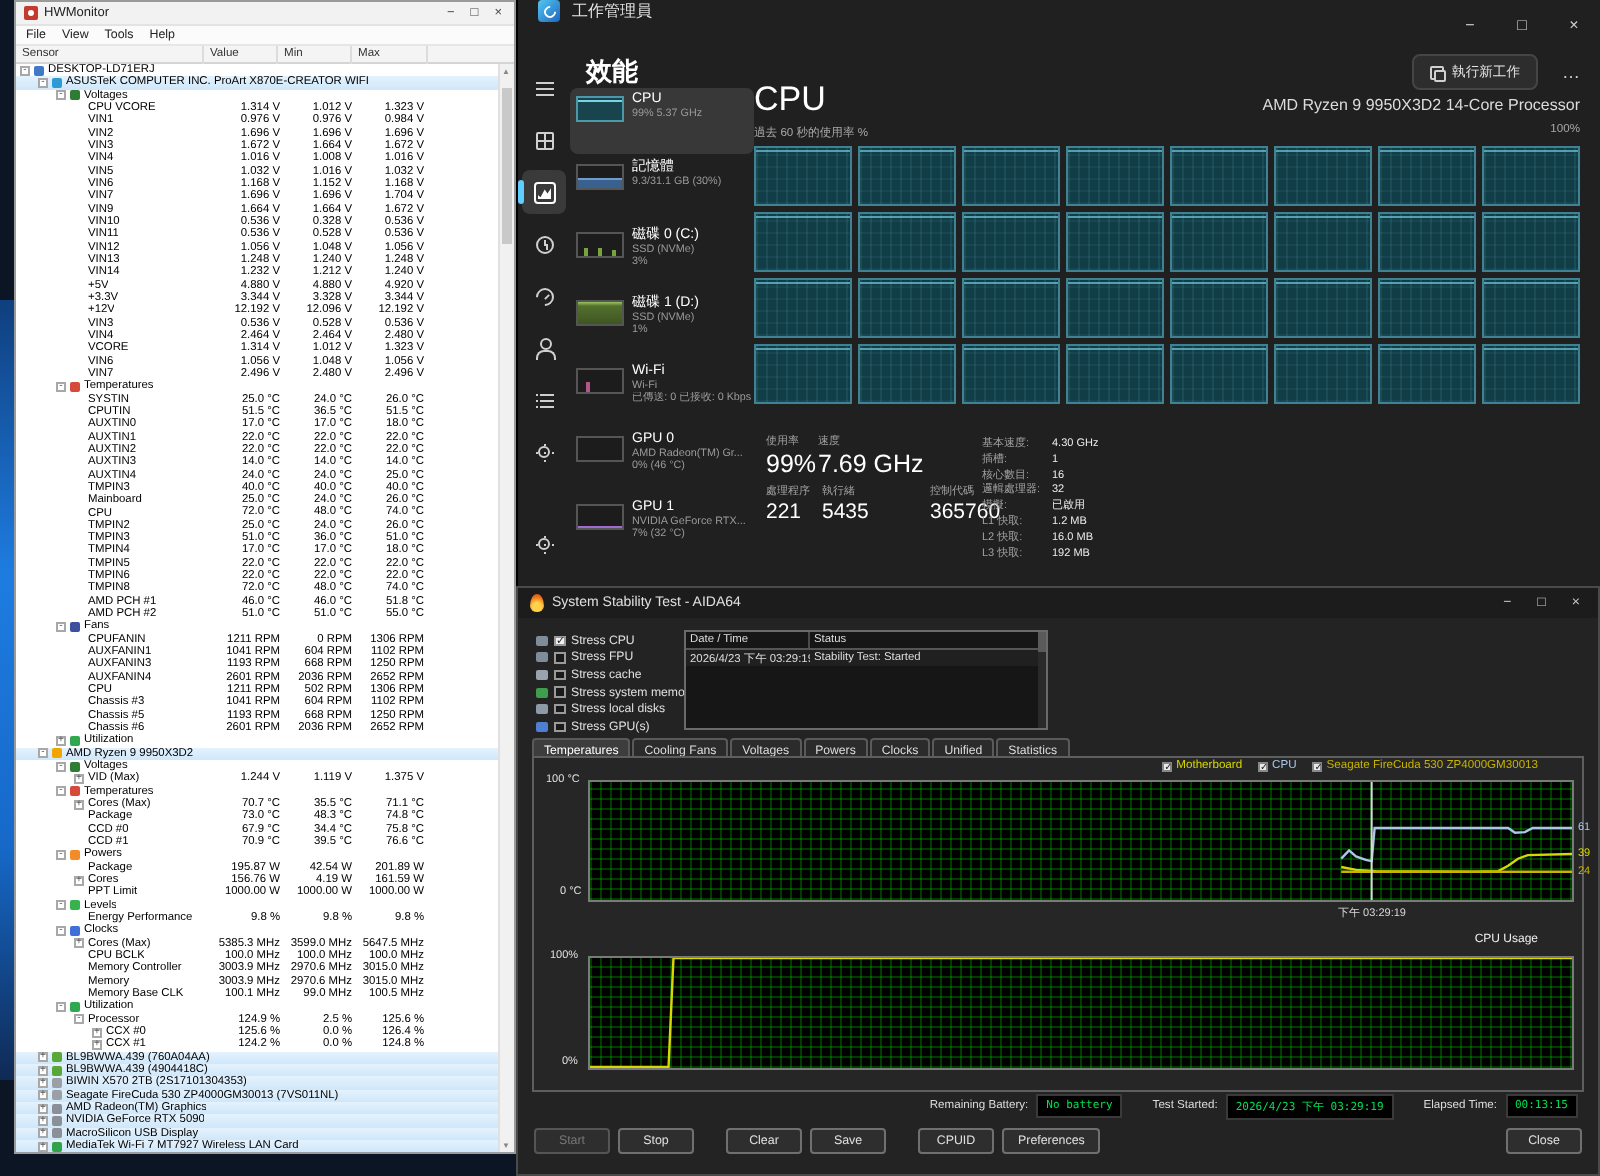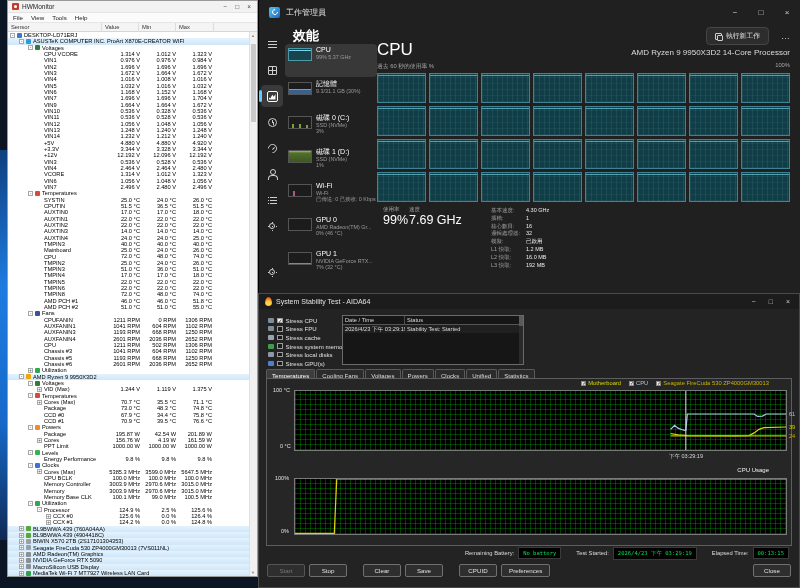--- a/index.html
+++ b/index.html
@@ -32,21 +32,21 @@
   .i-gpu{background:#8a8f98}.i-net{background:#31a24c}
   .lab{overflow:hidden}
   .cv,.cm,.cx{position:absolute;top:0;width:44px;text-align:right;line-height:6.3px}
   .cv{left:88px}.cm{left:124px}.cx{left:160px}
   .hwm-scroll{position:absolute;top:31px;right:0;width:8px;bottom:0;background:#f1f1f1;border-left:1px solid #e0e0e0}
   .hwm-scroll::before{content:"▲";position:absolute;top:1px;left:1px;font-size:4px;color:#888}
   .hwm-scroll::after{content:"▼";position:absolute;bottom:1px;left:1px;font-size:4px;color:#888}
   .hwm-thumb{position:absolute;top:12px;left:1px;width:5px;height:78px;background:#c9c9c9}
   
   .tm{position:absolute;left:258px;top:0;width:542px;height:293px;background:#202020;color:#e8e8e8;border-left:1px solid #000}
-  .tm-title{height:24px;display:flex;align-items:center;gap:6px;padding-left:10px}
+  .tm-title{height:24px;display:flex;gap:6px;padding-left:10px}
   .tm-app-icon{width:11px;height:11px;border-radius:2px;background:linear-gradient(135deg,#53c7f0,#1f66c0);position:relative;flex:none}
   .tm-app-icon::after{content:"";position:absolute;inset:2.5px;border:1px solid #fff;border-radius:50%;border-top-color:transparent;transform:rotate(45deg)}
   .tm-title-text{font-size:8px;color:#e2e2e2}
   .tm-ctls{margin-left:auto;display:flex}
   .tm-ctl{width:26px;height:24px;display:flex;align-items:center;justify-content:center;color:#cfcfcf;font-size:8px}
   .tm-header{position:absolute;left:34px;top:27px;right:10px;display:flex;align-items:center}
   .tm-page-title{font-size:13px;font-weight:bold;color:#fff}
   .run-btn{margin-left:auto;display:flex;align-items:center;gap:4px;background:#2d2d2d;border:1px solid #454545;border-radius:4px;padding:3px 8px;font-size:6.8px;color:#e2e2e2}
   .run-ico{width:7px;height:7px;border:1px solid #d0d0d0;border-radius:1px;position:relative}
   .run-ico::after{content:"";position:absolute;right:-2px;bottom:-2px;width:4px;height:4px;background:#2d2d2d;border:1px solid #d0d0d0;border-radius:1px}
@@ -90,21 +90,21 @@
   .main-head{display:flex;align-items:baseline}
   .cpu-h{font-size:17px;color:#fff;font-weight:normal}
   .proc-name{margin-left:auto;font-size:8px;color:#dcdcdc}
   .caption-row{display:flex;font-size:5.8px;color:#a8a8a8;margin-top:2px}
   .caption-row .right{margin-left:auto}
   .tm-grid{margin-top:2px;display:grid;grid-template-columns:repeat(8,1fr);grid-auto-rows:30px;gap:3px}
   .cell{position:relative;background:#113d46;border:1px solid #3f8294;
     background-image:repeating-linear-gradient(90deg,rgba(120,200,220,.10) 0 1px,transparent 1px 5px),
                      repeating-linear-gradient(0deg,rgba(120,200,220,.07) 0 1px,transparent 1px 6px)}
   .cell::after{content:"";position:absolute;top:1px;left:0;right:0;height:1px;background:#79d2e6;opacity:.65}
-  .tm-stats{position:relative;margin-top:4px;padding-left:6px}
+  .tm-stats{position:relative;margin-top:16px;padding-left:6px}
   .srow{display:flex;margin-bottom:4px}
   .stat-l{font-size:5.5px;color:#a0a0a0;line-height:7px;white-space:nowrap}
   .stat-v1{font-size:12.5px;color:#fff;line-height:14px;white-space:nowrap}
   .stat-v2{font-size:10.5px;color:#fff;line-height:12px;white-space:nowrap}
   .tm-details{position:absolute;left:114px;top:1px;display:grid;grid-template-columns:32px auto;column-gap:3px;row-gap:1.8px;font-size:5.5px;line-height:6px}
   .det-l{color:#a0a0a0;white-space:nowrap}.det-v{color:#ececec;white-space:nowrap}
   
   .ad{position:absolute;left:258px;top:293px;width:542px;height:295px;background:#232323;border:1px solid #4a4a4a;color:#ddd}
   .ad-title{height:15px;background:#1c1c1c;display:flex;align-items:center;gap:4px;padding:0 6px;font-size:7px;color:#e0e0e0}
   .flame{width:7px;height:9px;flex:none;border-radius:50% 50% 50% 50%/65% 65% 35% 35%;
@@ -895,20 +895,34 @@
       <div class="srow">
           <div style="width: 26px;">
             <div class="stat-l">使用率</div>
             <div class="stat-v1">99%</div>
           </div>
           <div>
             <div class="stat-l">速度</div>
             <div class="stat-v1">7.69 GHz</div>
           </div>
         </div>
+      <div class="srow">
+          <div style="width: 28px;">
+            <div class="stat-l">處理程序</div>
+            <div class="stat-v2">221</div>
+          </div>
+          <div style="width: 54px;">
+            <div class="stat-l">執行緒</div>
+            <div class="stat-v2">5435</div>
+          </div>
+          <div>
+            <div class="stat-l">控制代碼</div>
+            <div class="stat-v2">365760</div>
+          </div>
+        </div>
       <div class="tm-details">
           <div class="det-l">基本速度:</div>
           <div class="det-v">4.30 GHz</div>
           <div class="det-l">插槽:</div>
           <div class="det-v">1</div>
           <div class="det-l">核心數目:</div>
           <div class="det-v">16</div>
           <div class="det-l">邏輯處理器:</div>
           <div class="det-v">32</div>
           <div class="det-l">模擬:</div>

